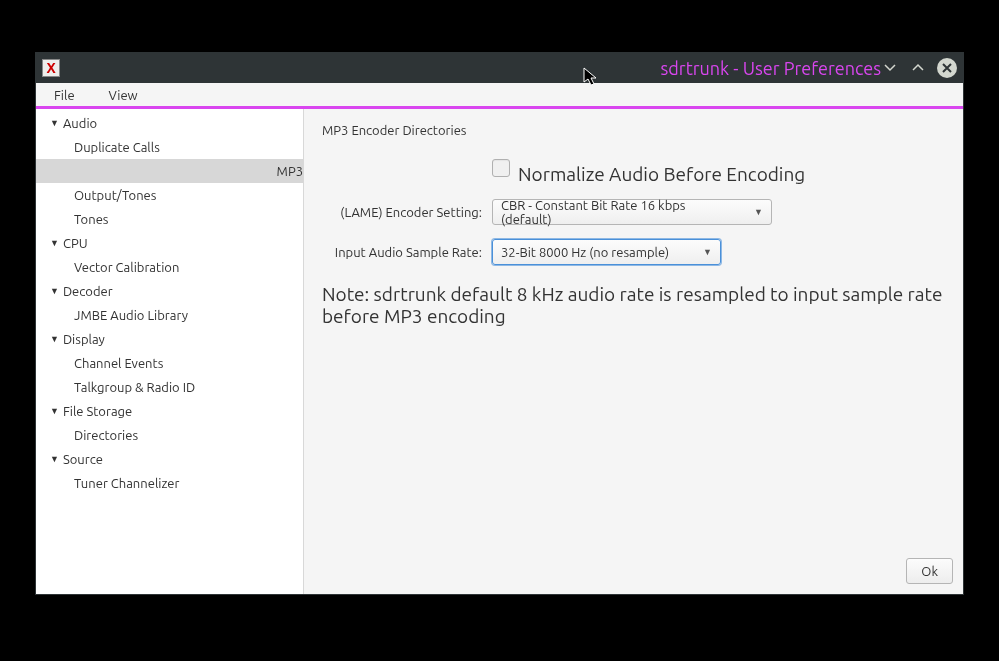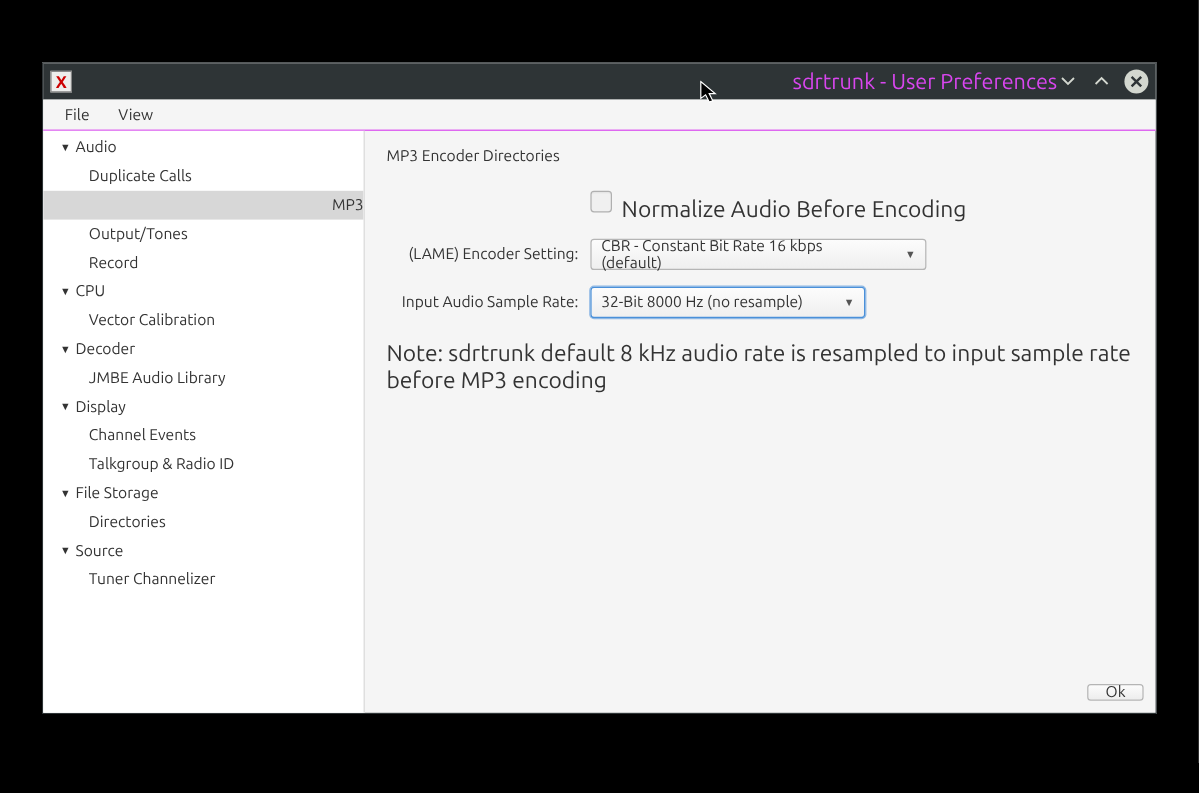--- a/index.html
+++ b/index.html
@@ -72,25 +72,25 @@
       background: #d3d7cf;
       color: #2e3436;
       display: flex;
       align-items: center;
       justify-content: center;
       font-weight: bold;
     }
     .menubar {
       height: 26px;
       background: #f5f5f5;
-      border-bottom: 1px solid #d946ef;
+      border-bottom: 3px solid #d946ef;
       display: flex;
       align-items: center;
       padding: 0 14px;
-      gap: 16px;
+      gap: 26px;
       color: #333;
     }
     .menubar-item {
       cursor: pointer;
       padding: 2px 4px;
     }
     .content {
       flex: 1;
       display: flex;
       min-height: 0;
@@ -192,21 +192,21 @@
     }
     .button-bar {
       position: absolute;
       right: 10px;
       bottom: 10px;
     }
     .ok-button {
       background: linear-gradient(#fcfcfc, #ededed);
       border: 1px solid #b5b5b5;
       border-radius: 3px;
-      height: 14px;
+      height: 26px;
       padding: 0 14px;
       font-size: 13px;
       cursor: pointer;
       display: inline-flex;
       align-items: center;
       justify-content: center;
     }
     .cursor {
       position: absolute;
       left: 583px;
@@ -258,21 +258,21 @@
       <div class="tree-item">
           <span>Duplicate Calls</span>
         </div>
       <div class="tree-item selected">
           <span>MP3</span>
         </div>
       <div class="tree-item">
           <span>Output/Tones</span>
         </div>
       <div class="tree-item">
-          <span>Record</span>
+          <span>Tones</span>
         </div>
 
       <div class="tree-cat">
         <span class="tree-caret">▼</span>
         <span>CPU</span>
       </div>
       <div class="tree-item">
           <span>Vector Calibration</span>
         </div>
 

